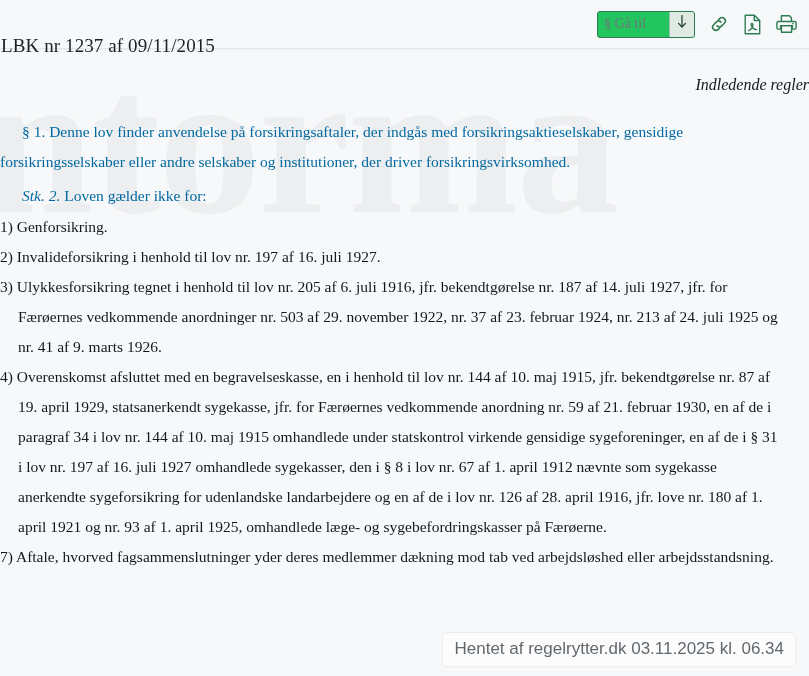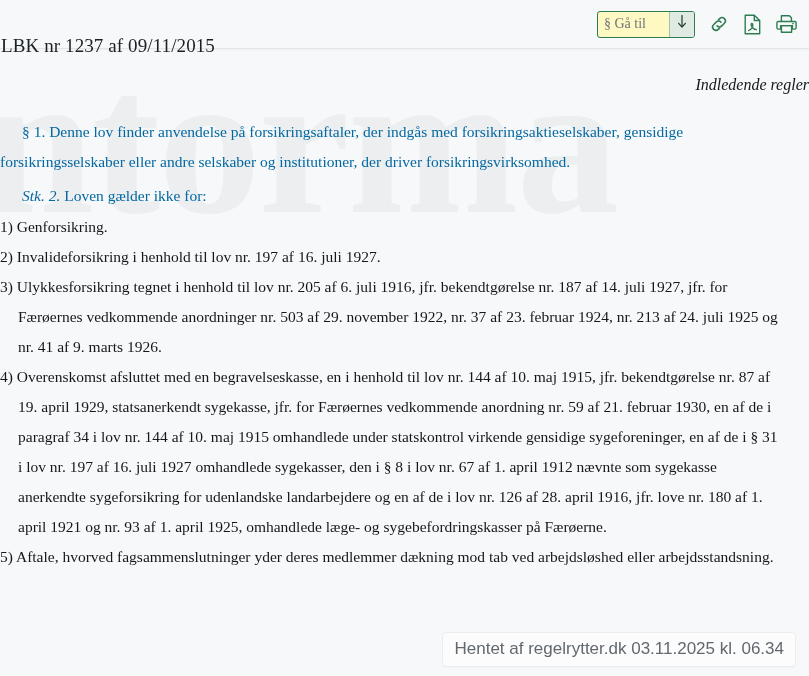--- a/index.html
+++ b/index.html
@@ -46,21 +46,21 @@
     align-items: center;
     gap: 13px;
   }
   .goto-wrap {
     display: flex;
     align-items: stretch;
     border: 1px solid #2e7d52;
     border-radius: 3px;
     height: 27px;
     width: 98px;
-    background: #fef9c3;
+    background: #22c55e;
     overflow: hidden;
     box-sizing: border-box;
   }
   .goto-input {
     border: 0;
     outline: none;
     background: transparent;
     flex: 1 1 auto;
     min-width: 0;
     font-family: "Liberation Serif", "DejaVu Serif", serif;
@@ -218,17 +218,17 @@
   <p class="para first">§ 1. Denne lov finder anvendelse på forsikringsaftaler, der indgås med forsikringsaktieselskaber, gensidige forsikringsselskaber eller andre selskaber og institutioner, der driver forsikringsvirksomhed.</p>
 
   <p class="para stk">
     <span class="em">Stk. 2.</span><span> Loven gælder ikke for:</span>
   </p>
 
   <p class="list-item li1">1) Genforsikring.</p>
   <p class="list-item">2) Invalideforsikring i henhold til lov nr. 197 af 16. juli 1927.</p>
   <p class="list-item">3) Ulykkesforsikring tegnet i henhold til lov nr. 205 af 6. juli 1916, jfr. bekendtgørelse nr. 187 af 14. juli 1927, jfr. for Færøernes vedkommende anordninger nr. 503 af 29. november 1922, nr. 37 af 23. februar 1924, nr. 213 af 24. juli 1925 og nr. 41 af 9. marts 1926.</p>
   <p class="list-item">4) Overenskomst afsluttet med en begravelseskasse, en i henhold til lov nr. 144 af 10. maj 1915, jfr. bekendtgørelse nr. 87 af 19. april 1929, statsanerkendt sygekasse, jfr. for Færøernes vedkommende anordning nr. 59 af 21. februar 1930, en af de i paragraf 34 i lov nr. 144 af 10. maj 1915 omhandlede under statskontrol virkende gensidige sygeforeninger, en af de i § 31 i lov nr. 197 af 16. juli 1927 omhandlede sygekasser, den i § 8 i lov nr. 67 af 1. april 1912 nævnte som sygekasse anerkendte sygeforsikring for udenlandske landarbejdere og en af de i lov nr. 126 af 28. april 1916, jfr. love nr. 180 af 1. april 1921 og nr. 93 af 1. april 1925, omhandlede læge- og sygebefordringskasser på Færøerne.</p>
-  <p class="list-item">5) Aftale, hvorved fagsammenslutninger yder deres medlemmer dækning mod tab ved arbejdsløshed eller arbejdsstandsning.</p>
+  <p class="list-item">7) Aftale, hvorved fagsammenslutninger yder deres medlemmer dækning mod tab ved arbejdsløshed eller arbejdsstandsning.</p>
 
 </div>
 
 <div class="footer-badge">Hentet af regelrytter.dk 03.11.2025 kl. 06.34</div>
 
 </body></html>

